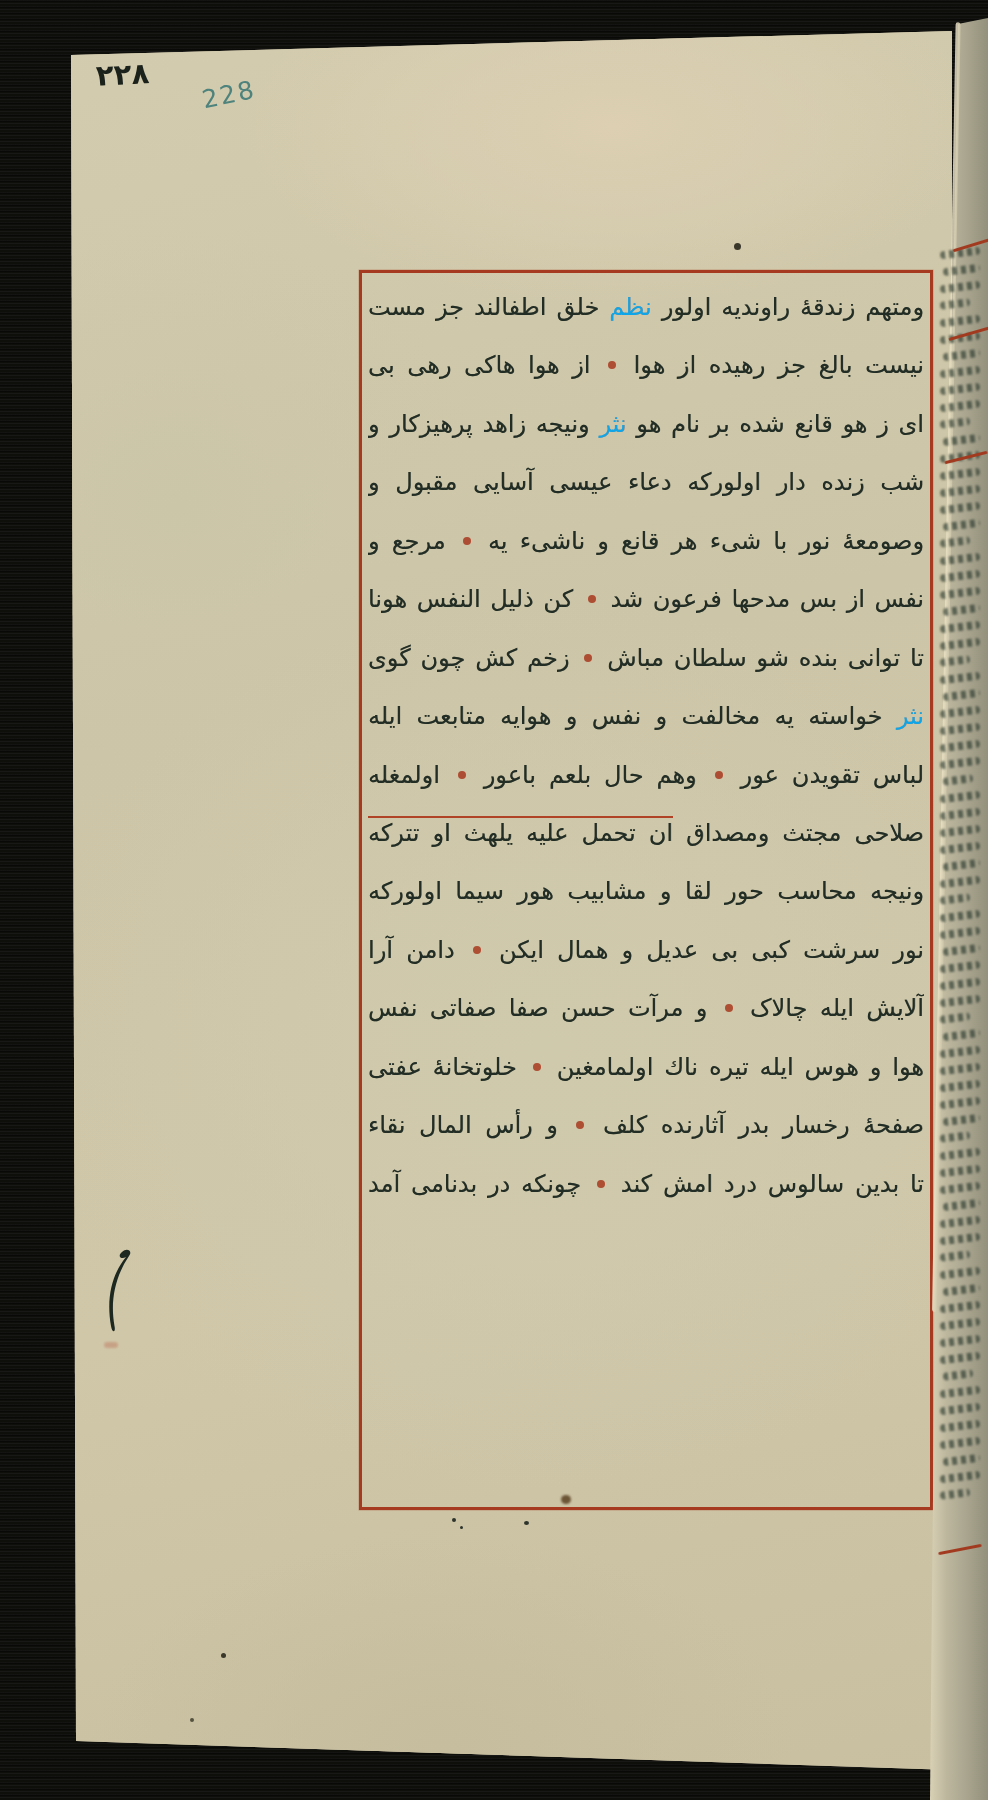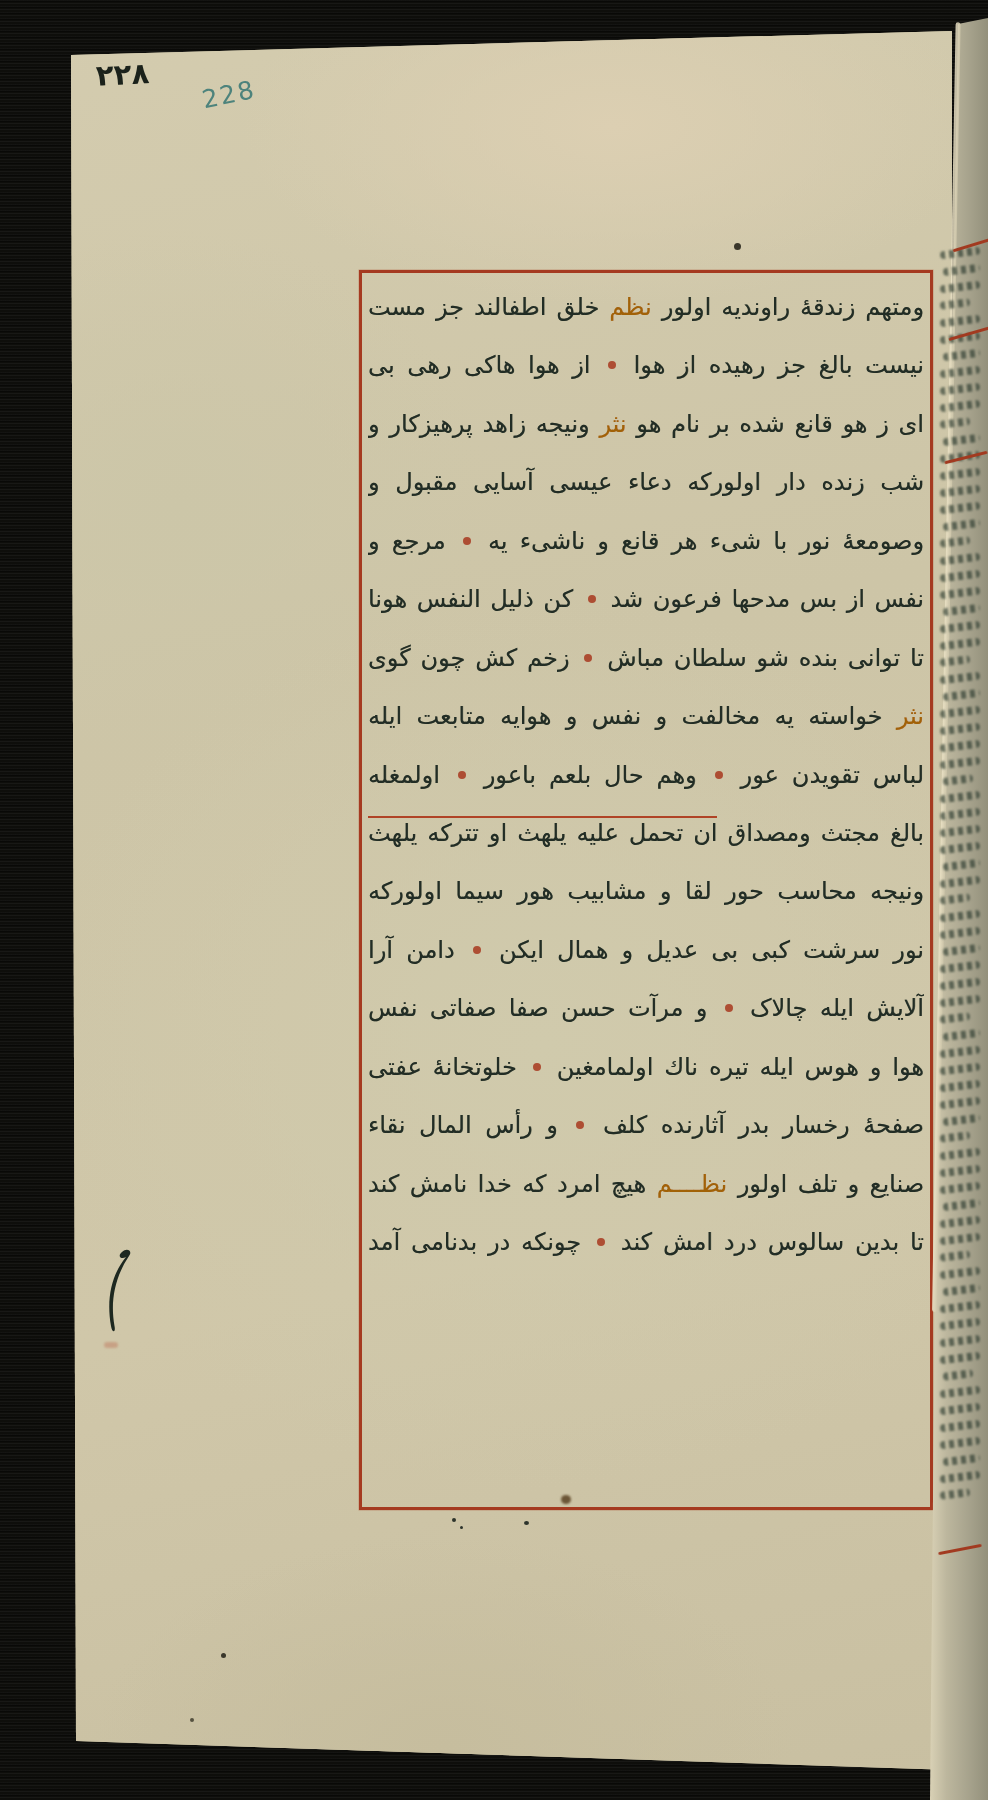--- a/index.html
+++ b/index.html
@@ -63,21 +63,21 @@
   .textblock{
     position:absolute;left:368px;top:278px;width:556px;height:1228px;overflow:hidden;
   }
   .mline{
     height:58.45px;line-height:58.45px;overflow:hidden;
     direction:rtl;text-align:justify;text-align-last:justify;-moz-text-align-last:justify;
     font-size:24px;color:#222d25;word-spacing:2px;
     text-shadow:.3px .3px 0 rgba(30,42,33,.55);
   }
   .seg.ink{color:#222d25;}
-  .seg.red{color:#a16207;text-shadow:.3px .3px 0 rgba(178,67,42,.45);}
+  .seg.red{color:#0ea5e9;text-shadow:.3px .3px 0 rgba(178,67,42,.45);}
   .seg.quote{color:#222d25;border-top:2.5px solid #b04326;padding-top:1px;}
   .red-dot{
     display:inline-block;width:8px;height:8px;border-radius:50%;
     background:#a83c22;margin:0 5px;vertical-align:4px;opacity:.88;
   }
   
   .marginal-mark{position:absolute;left:100px;top:1248px;}
   
   .speck{position:absolute;border-radius:50%;}
   .s1{left:734px;top:243px;width:7px;height:7px;background:#3a372b;filter:blur(.5px);}
@@ -103,27 +103,26 @@
 <div class="textblock">
     <div class="mline"><span class="seg ink">ومتهم زندقهٔ راوندیه اولور</span> <span class="seg red">نظم</span> <span class="seg ink">خلق اطفالند جز مست خدا</span>  </div>
     <div class="mline"><span class="seg ink">نیست بالغ جز رهیده از هوا</span> <span class="red-dot"></span> <span class="seg ink">از هوا هاکی رهی بی جام هو</span> </div>
     <div class="mline"><span class="seg ink">ای ز هو قانع شده بر نام هو</span> <span class="seg red">نثر</span> <span class="seg ink">ونیجه زاهد پرهیزکار و متقشف</span> </div>
     <div class="mline"><span class="seg ink">شب زنده دار اولورکه دعاء عیسی آسایی مقبول و مستجاب</span>  </div>
     <div class="mline"><span class="seg ink">وصومعهٔ نور با شیء هر قانع و ناشیء یه</span> <span class="red-dot"></span> <span class="seg ink">مرجع و مآب ایکن</span>  </div>
     <div class="mline"><span class="seg ink">نفس از بس مدحها فرعون شد</span> <span class="red-dot"></span> <span class="seg ink">کن ذلیل النفس هونا لا تسد</span> </div>
     <div class="mline"><span class="seg ink">تا توانی بنده شو سلطان مباش</span> <span class="red-dot"></span> <span class="seg ink">زخم کش چون گوی شو چوگان مباش</span> </div>
     <div class="mline"><span class="seg red">نثر</span> <span class="seg ink">خواسته یه مخالفت و نفس و هوایه متابعت ایله جلد زهد</span> </div>
     <div class="mline"><span class="seg ink">لباس تقویدن عور</span> <span class="red-dot"></span> <span class="seg ink">وهم حال بلعم باعور</span> <span class="red-dot"></span> <span class="seg ink">اولمغله دوحهٔ</span> </div>
-    <div class="mline"><span class="seg ink">بالغ مجتث ومصداق</span> <span class="seg quote">ان تحمل علیه یلهث او تترکه یلهث</span>   </div>
+    <div class="mline"><span class="seg ink">صلاحی مجتث ومصداق</span> <span class="seg quote">ان تحمل علیه یلهث او تترکه یلهث</span>   </div>
     <div class="mline"><span class="seg ink">ونیجه محاسب حور لقا و مشابیب هور سیما اولورکه طلعت</span> </div>
     <div class="mline"><span class="seg ink">نور سرشت کبی بی عدیل و همال ایکن</span> <span class="red-dot"></span> <span class="seg ink">دامن آرا ایشی سرپنجهٔ</span> </div>
     <div class="mline"><span class="seg ink">آلایش ایله چالاک</span> <span class="red-dot"></span> <span class="seg ink">و مرآت حسن صفا صفاتی نفس ارباب</span> </div>
     <div class="mline"><span class="seg ink">هوا و هوس ایله تیره ناك اولمامغین</span> <span class="red-dot"></span> <span class="seg ink">خلوتخانهٔ عفتی انکشت</span> </div>
     <div class="mline"><span class="seg ink">صفحهٔ رخسار بدر آثارنده کلف</span> <span class="red-dot"></span> <span class="seg ink">و رأس المال نقاء عرضی</span> </div>
-    <div class="mline"><span class="seg ink">صنایع و تلف اولور</span> <span class="seg red">نظــــم</span> <span class="seg ink">هیچ امرد که خدا نامش کند</span>  </div>
     <div class="mline"><span class="seg ink">تا بدین سالوس درد امش کند</span> <span class="red-dot"></span> <span class="seg ink">چونکه در بدنامی آمد ریش او</span> </div>
   </div>
 
 <div class="marginal-mark">
   <svg width="36" height="92" viewBox="0 0 36 92">
     <path d="M29 8 C33 3 27 -1 22 4 C17 8 21 12 26 9 C12 26 6 50 11 78 C12 85 16 85 14.5 78 C10 53 15 29 29 8 Z" fill="#1d2820"></path>
   </svg>
 </div>
 
 <div class="speck s1"></div>

